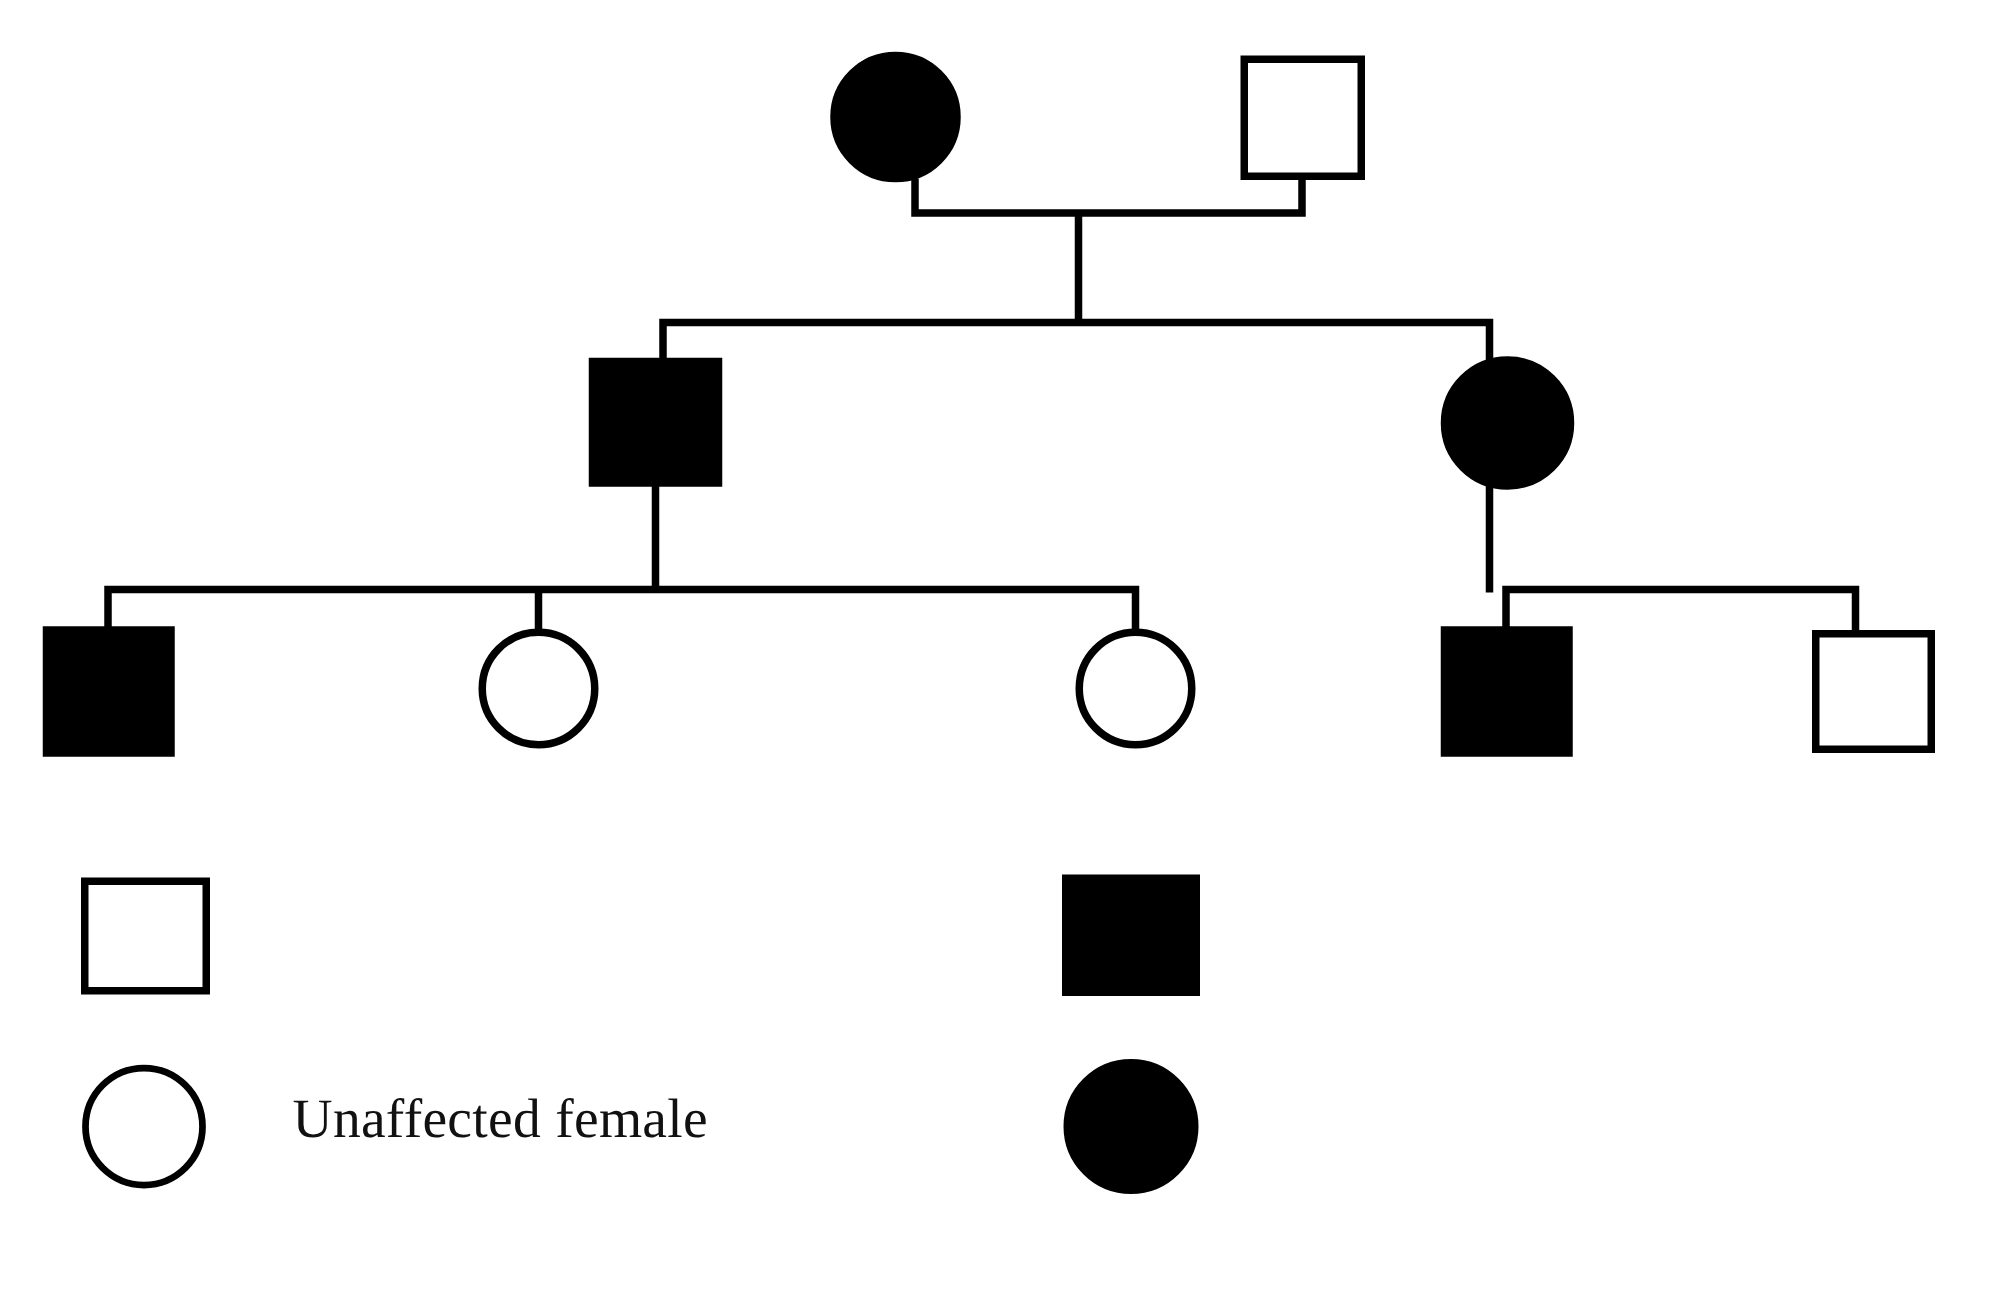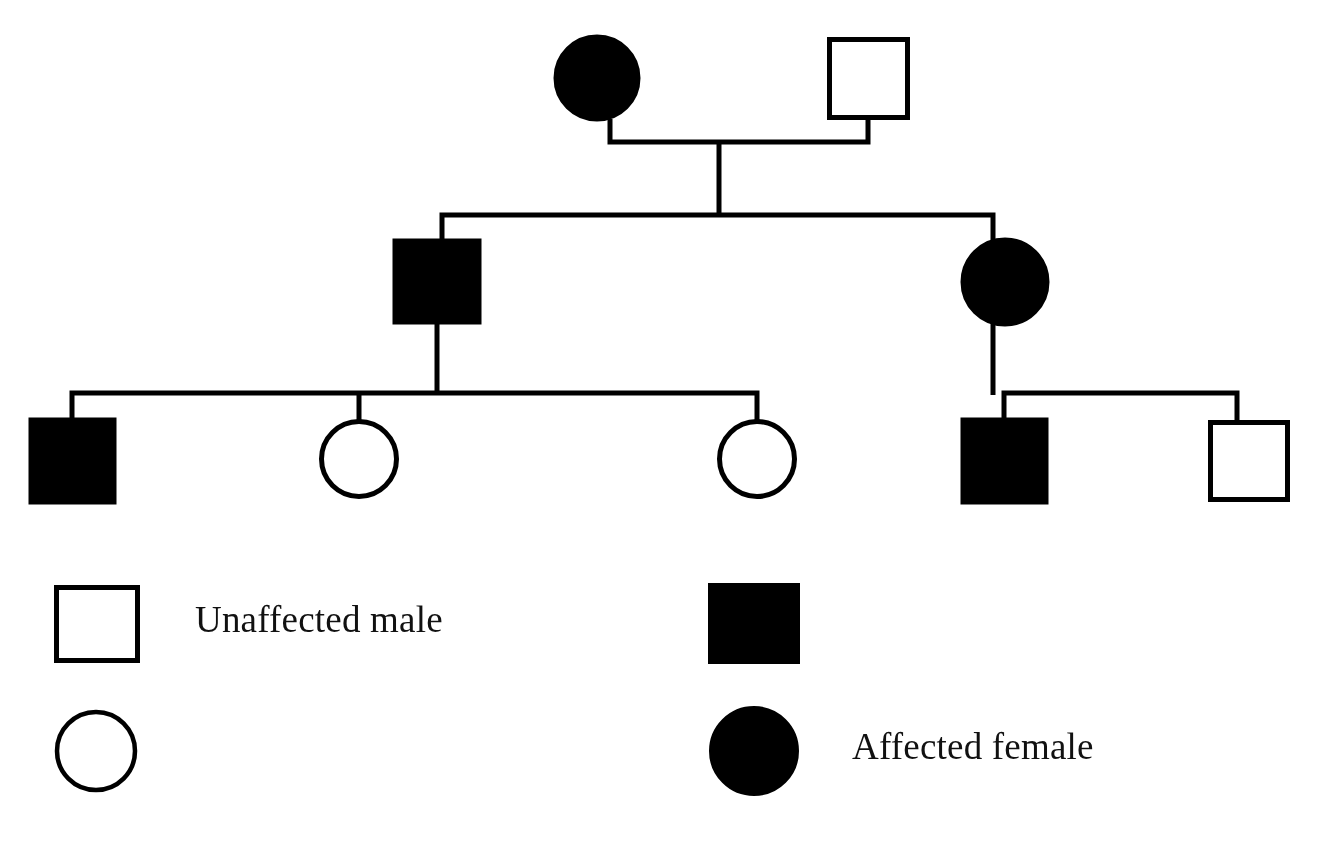--- a/index.html
+++ b/index.html
@@ -93,19 +93,18 @@
       <rect x="56.5" y="587.5" width="81" height="73" fill="#ffffff" stroke="#000000" stroke-width="5"></rect>
 
       <rect x="710" y="585" width="88" height="77" fill="#000000" stroke="#000000" stroke-width="4"></rect>
 
       <circle cx="96" cy="751" r="39" fill="#ffffff" stroke="#000000" stroke-width="4.5"></circle>
 
       <circle cx="754" cy="751" r="43" fill="#000000" stroke="#000000" stroke-width="4"></circle>
     </g>
   </svg>
 
-  <div class="legend-text" id="legend-label-unaffected-male">Unaffected male</div>
 
 
+  <div class="legend-text" id="legend-label-unaffected-female">Unaffected female</div>
 
-  <div class="legend-text" id="legend-label-affected-female">Affected female</div>
 
 </div>
 
 </body></html>

